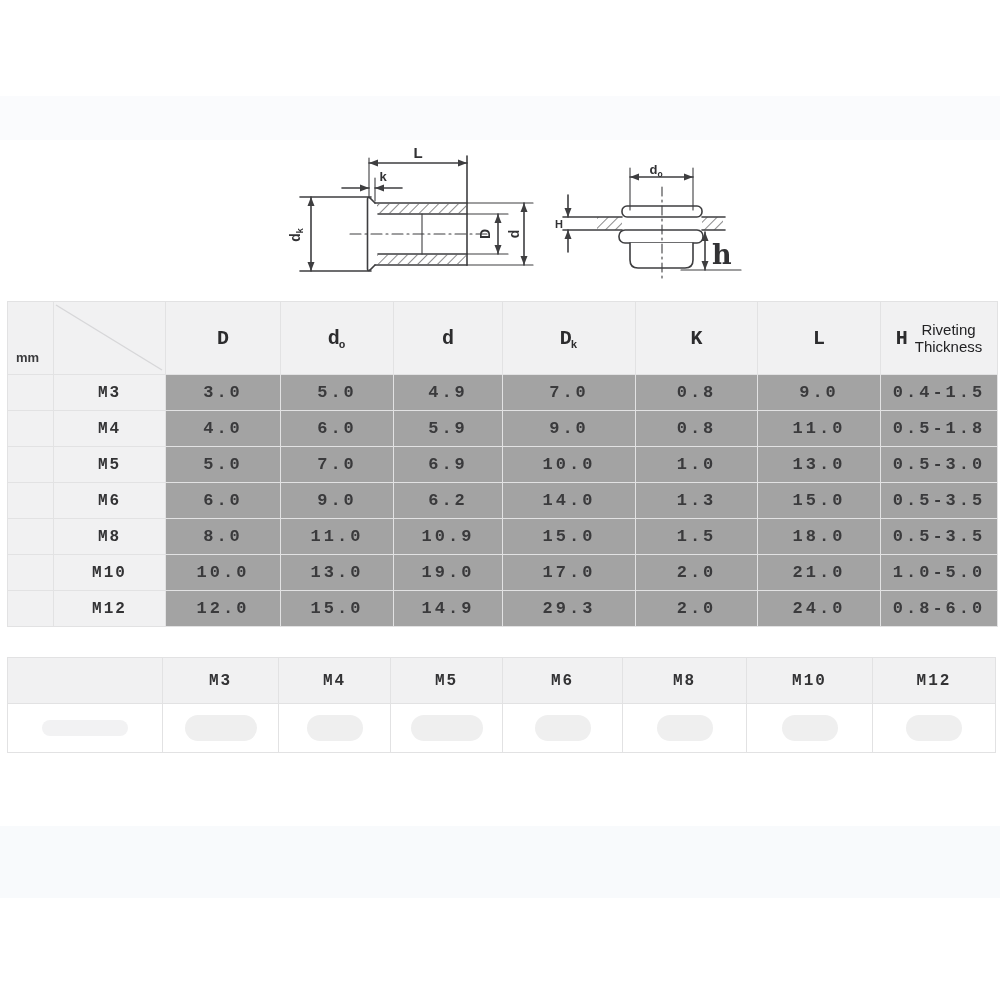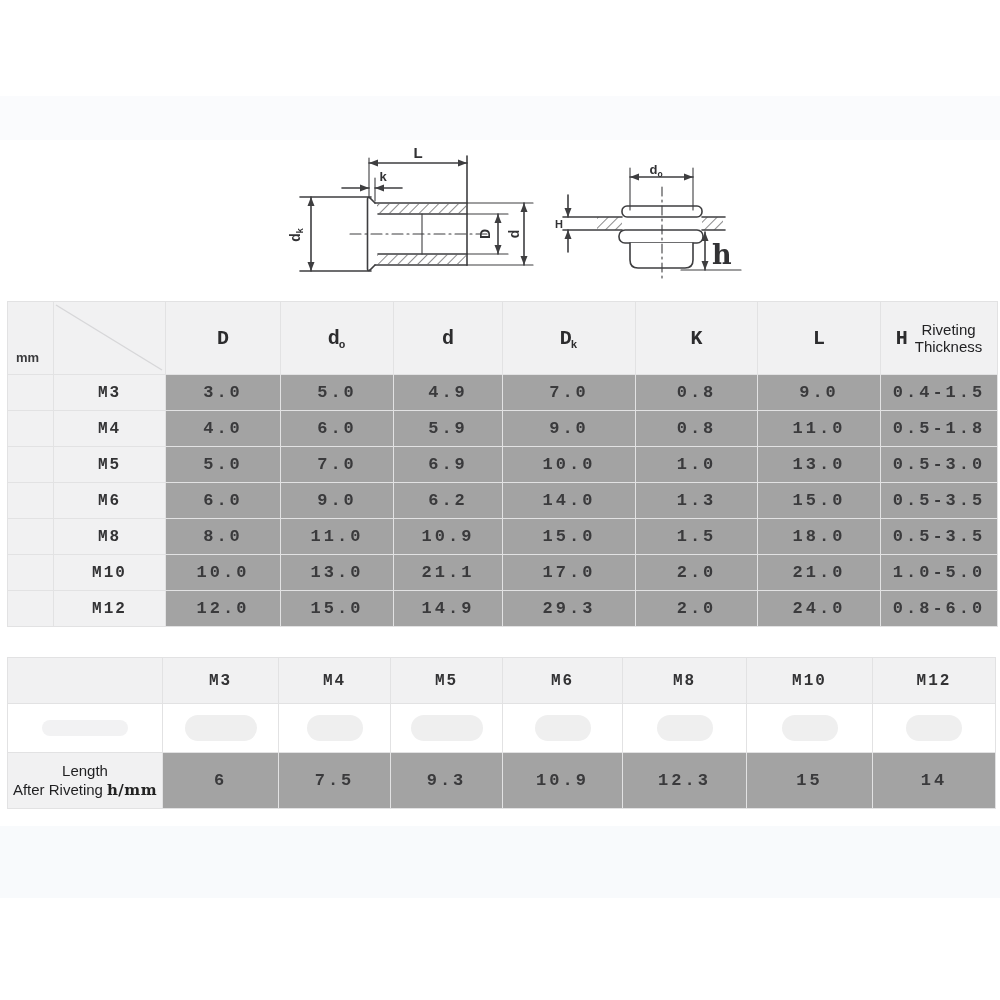--- a/index.html
+++ b/index.html
@@ -250,21 +250,21 @@
         <td class="val">15.0</td>
         <td class="val">1.5</td>
         <td class="val">18.0</td>
         <td class="val">0.5-3.5</td>
       </tr>
       <tr style="height:36px">
         <td class="hd"></td>
         <td class="hd mono-lab">M10</td>
         <td class="val">10.0</td>
         <td class="val">13.0</td>
-        <td class="val">21.1</td>
+        <td class="val">19.0</td>
         <td class="val">17.0</td>
         <td class="val">2.0</td>
         <td class="val">21.0</td>
         <td class="val">1.0-5.0</td>
       </tr>
       <tr style="height:36px">
         <td class="hd"></td>
         <td class="hd mono-lab">M12</td>
         <td class="val">12.0</td>
         <td class="val">15.0</td>
@@ -320,31 +320,16 @@
         <td style="background:#fff">
               <div class="blob blob-sm"></div>
             </td>
         <td style="background:#fff">
               <div class="blob blob-sm"></div>
             </td>
         <td style="background:#fff">
               <div class="blob blob-sm"></div>
             </td>
       </tr>
-      <tr style="height:56px">
-        <td class="hd">
-          <div class="len-label">
-            <span>Length</span><br>
-            <span>After Riveting</span><span class="len-unit">h/mm</span>
-          </div>
-        </td>
-        <td class="val">6</td>
-        <td class="val">7.5</td>
-        <td class="val">9.3</td>
-        <td class="val">10.9</td>
-        <td class="val">12.3</td>
-        <td class="val">15</td>
-        <td class="val">14</td>
-      </tr>
     </tbody>
       </table>
   </div>
 </div>
 
 </body></html>

